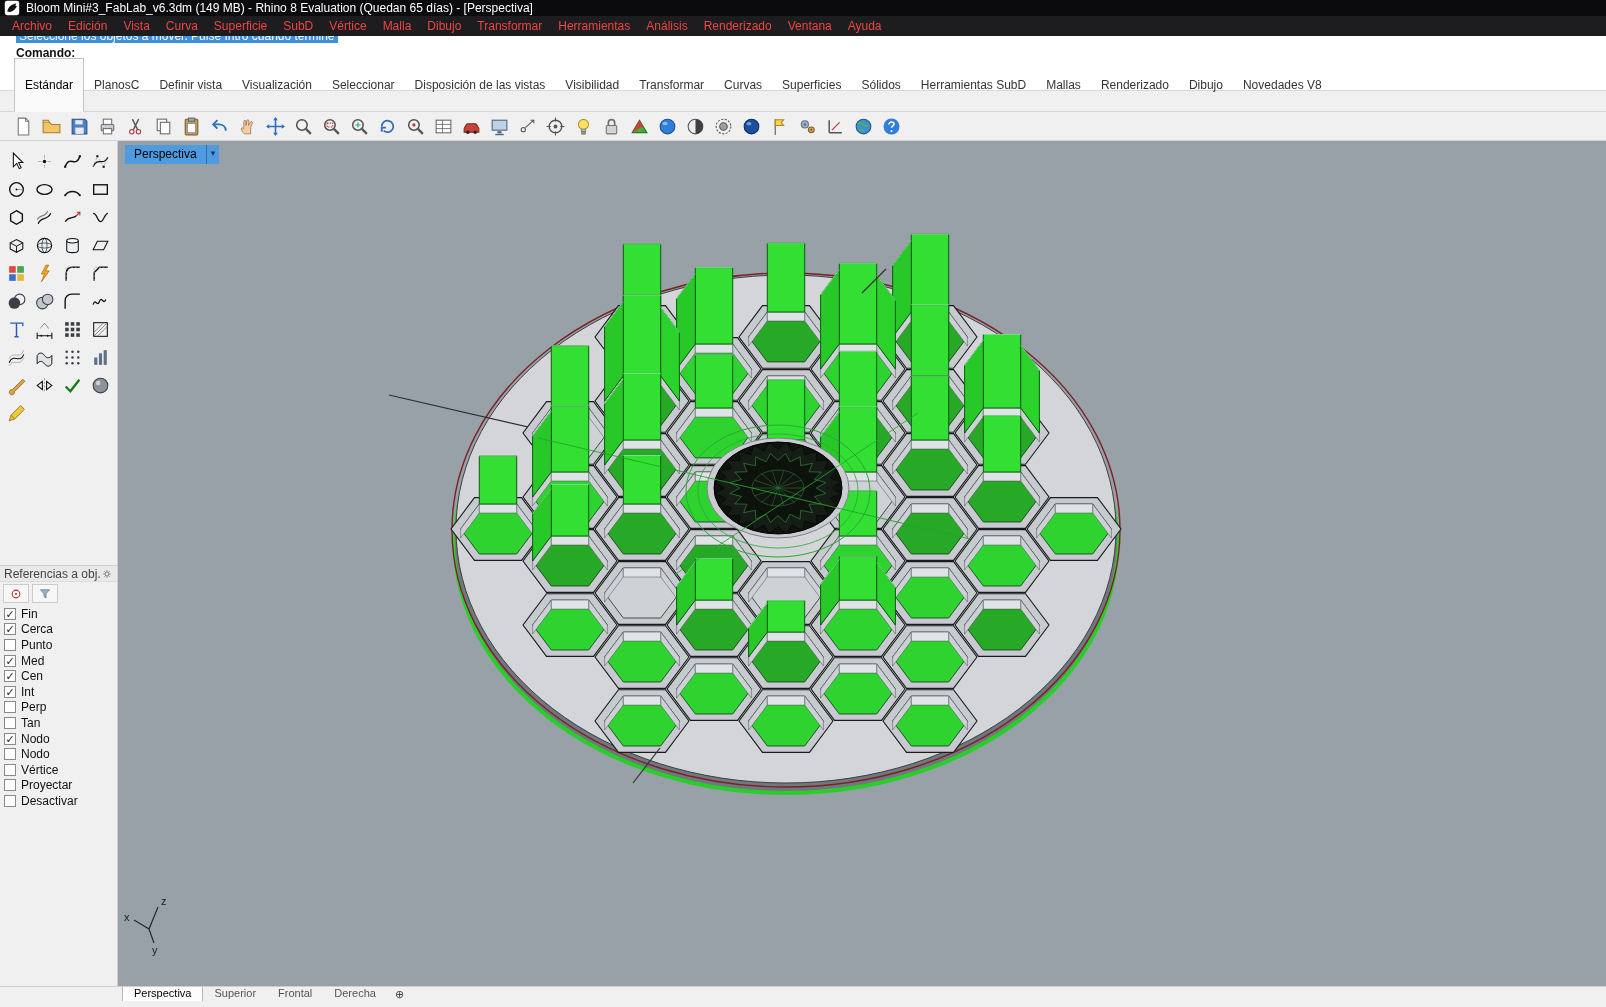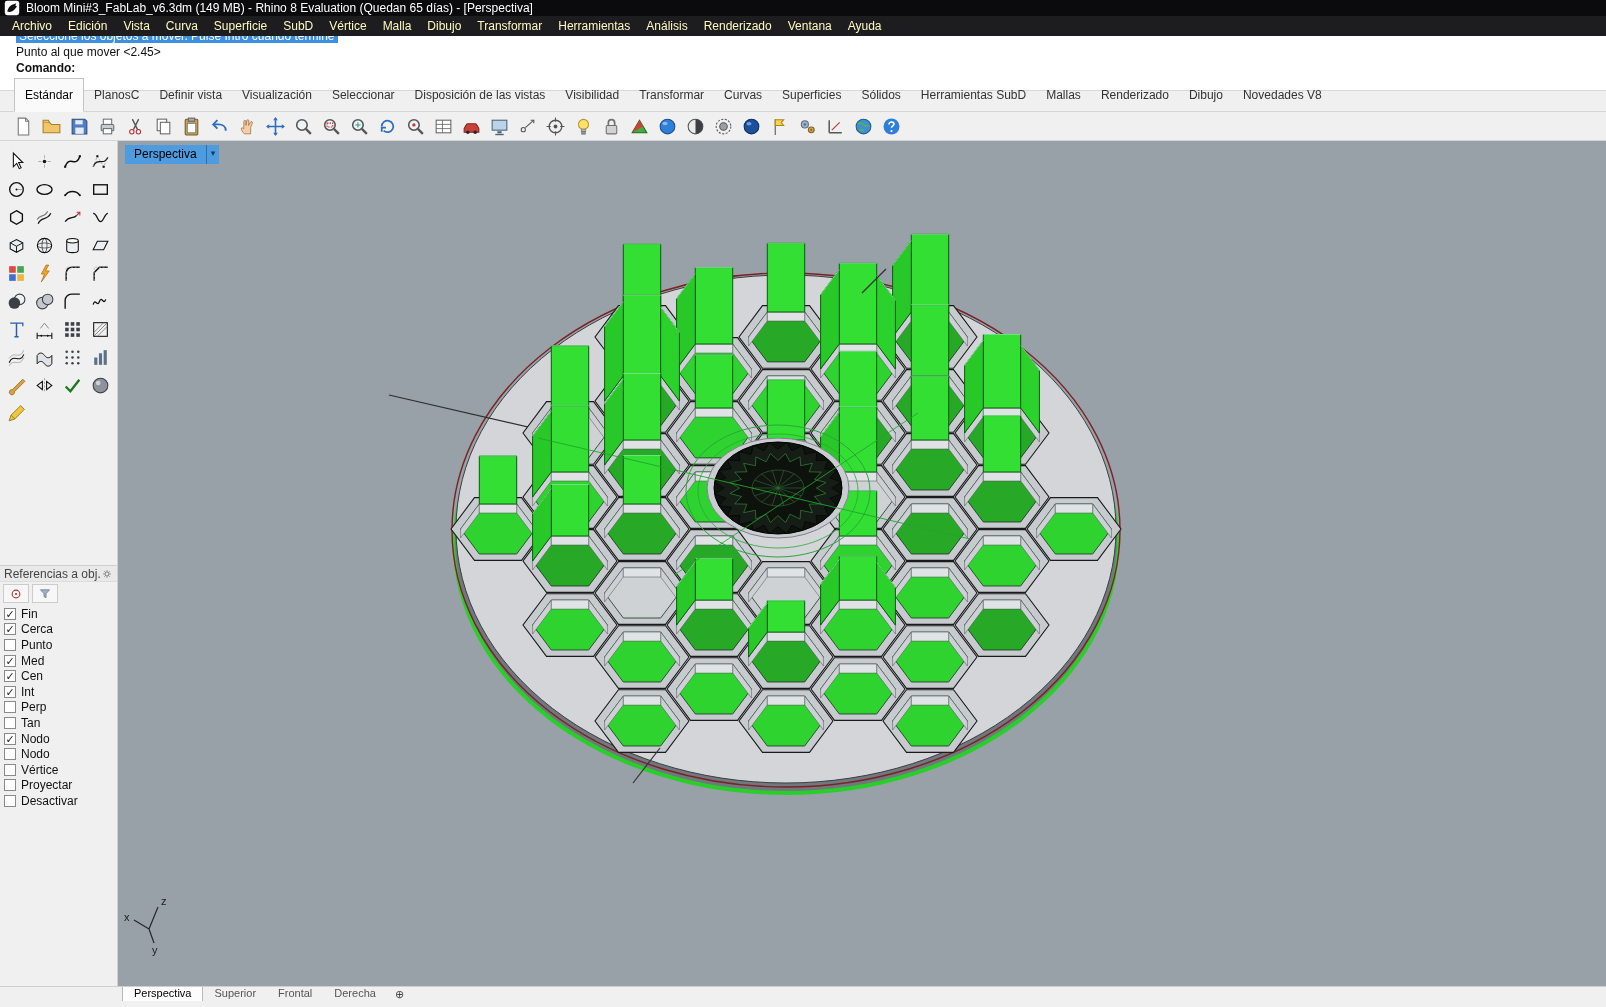--- a/index.html
+++ b/index.html
@@ -6,30 +6,30 @@
 html,body{width:1606px;height:1007px;overflow:hidden;background:#f0f0f0;
   font-family:"Liberation Sans",sans-serif;font-size:12px;color:#111}
 svg{display:block}
 .ic{width:21px;height:21px}
 
 .titlebar{height:16px;background:#0b0b0d;color:#fff;display:flex;align-items:center;padding-left:4px;gap:6px}
 .app-icon{width:16px;height:16px}
 .app-icon svg{width:16px;height:16px}
 
 .menubar{height:20px;background:#1d1d1f;display:flex;align-items:center;padding-left:4px}
-.menu-item{color:#fef9c3;padding:2px 8px;cursor:default;white-space:nowrap}
+.menu-item{color:#ef4444;padding:2px 8px;cursor:default;white-space:nowrap}
 
 .cmd{height:55px;background:#fff;padding-left:16px;overflow:hidden;border-bottom:1px solid #d8d8d8}
 .cmd-selline{height:9px;overflow:hidden}
 .cmd-selline span{display:inline-block;background:#3f8fe0;color:#fff;padding:0 3px;position:relative;top:-7px}
 .cmd-line{height:15px;line-height:15px;white-space:nowrap}
 .cmd-prompt{height:16px;line-height:16px;font-weight:bold}
 
 .tabbar{height:21px;background:#f0f0f0;display:flex;align-items:flex-end;padding-left:14px;border-bottom:1px solid #d5d5d5}
-.tab{padding:9px 10px;color:#333;white-space:nowrap}
+.tab{padding:19px 10px;color:#333;white-space:nowrap}
 .tab.active{background:#fafafa;border:1px solid #c3c3c3;border-bottom:1px solid #fafafa;position:relative;top:1px;color:#000}
 
 .icon-toolbar{height:29px;background:#f0f0f0;display:flex;align-items:center;padding-left:13px;gap:7px;border-bottom:1px solid #d5d5d5}
 .tbicon{width:21px;height:21px;display:flex;align-items:center;justify-content:center}
 
 .main{display:flex;height:845px}
 .palette{width:118px;background:#f0f0f0;position:relative;border-right:1px solid #d0d0d0}
 .pal-grid{display:flex;flex-wrap:wrap;padding:7px 2px 0 3px;gap:1px;width:118px}
 .pal-icon{width:27px;height:27px;display:flex;align-items:center;justify-content:center}
 .osnap{position:absolute;left:0;top:424px;width:100%}
@@ -80,21 +80,20 @@
     <span class="menu-item">Transformar</span>
     <span class="menu-item">Herramientas</span>
     <span class="menu-item">Análisis</span>
     <span class="menu-item">Renderizado</span>
     <span class="menu-item">Ventana</span>
     <span class="menu-item">Ayuda</span>
   </div>
 
 <div class="cmd">
   <div class="cmd-selline"><span>Seleccione los objetos a mover. Pulse Intro cuando termine</span></div>
-  <div class="cmd-line">Punto al que mover &lt;2.45&gt;</div>
   <div class="cmd-prompt">Comando:</div>
 </div>
 
 <div class="tabbar" id="tabbar">
     <span class="tab active">Estándar</span>
     <span class="tab">PlanosC</span>
     <span class="tab">Definir vista</span>
     <span class="tab">Visualización</span>
     <span class="tab">Seleccionar</span>
     <span class="tab">Disposición de las vistas</span>

